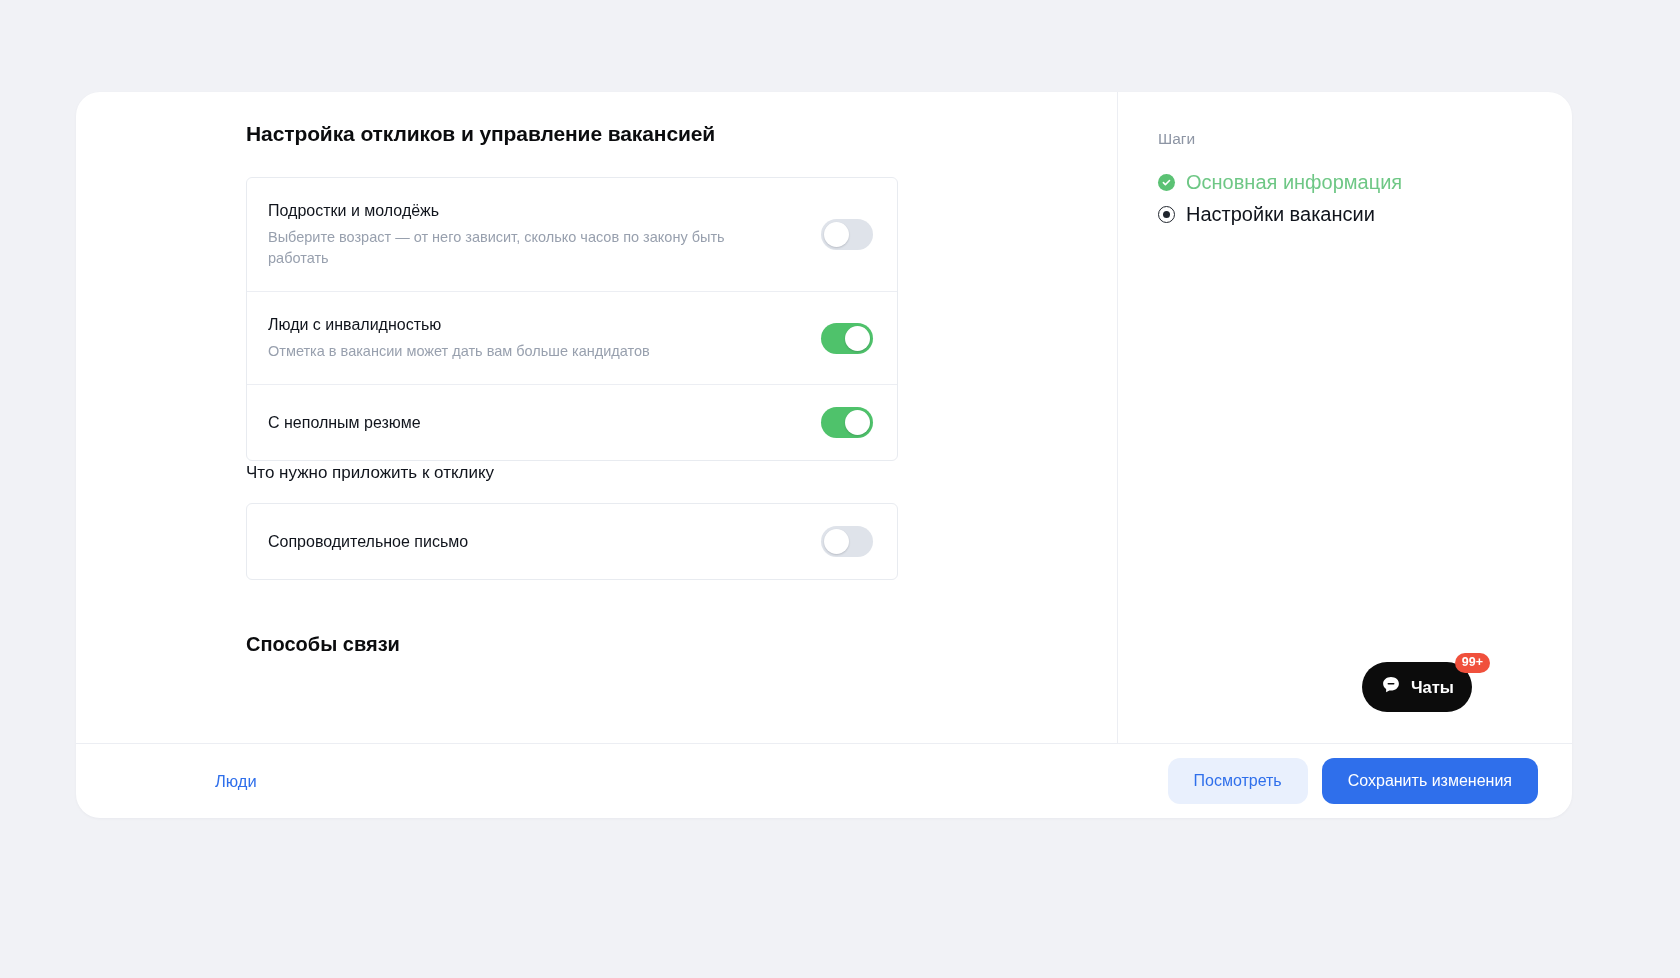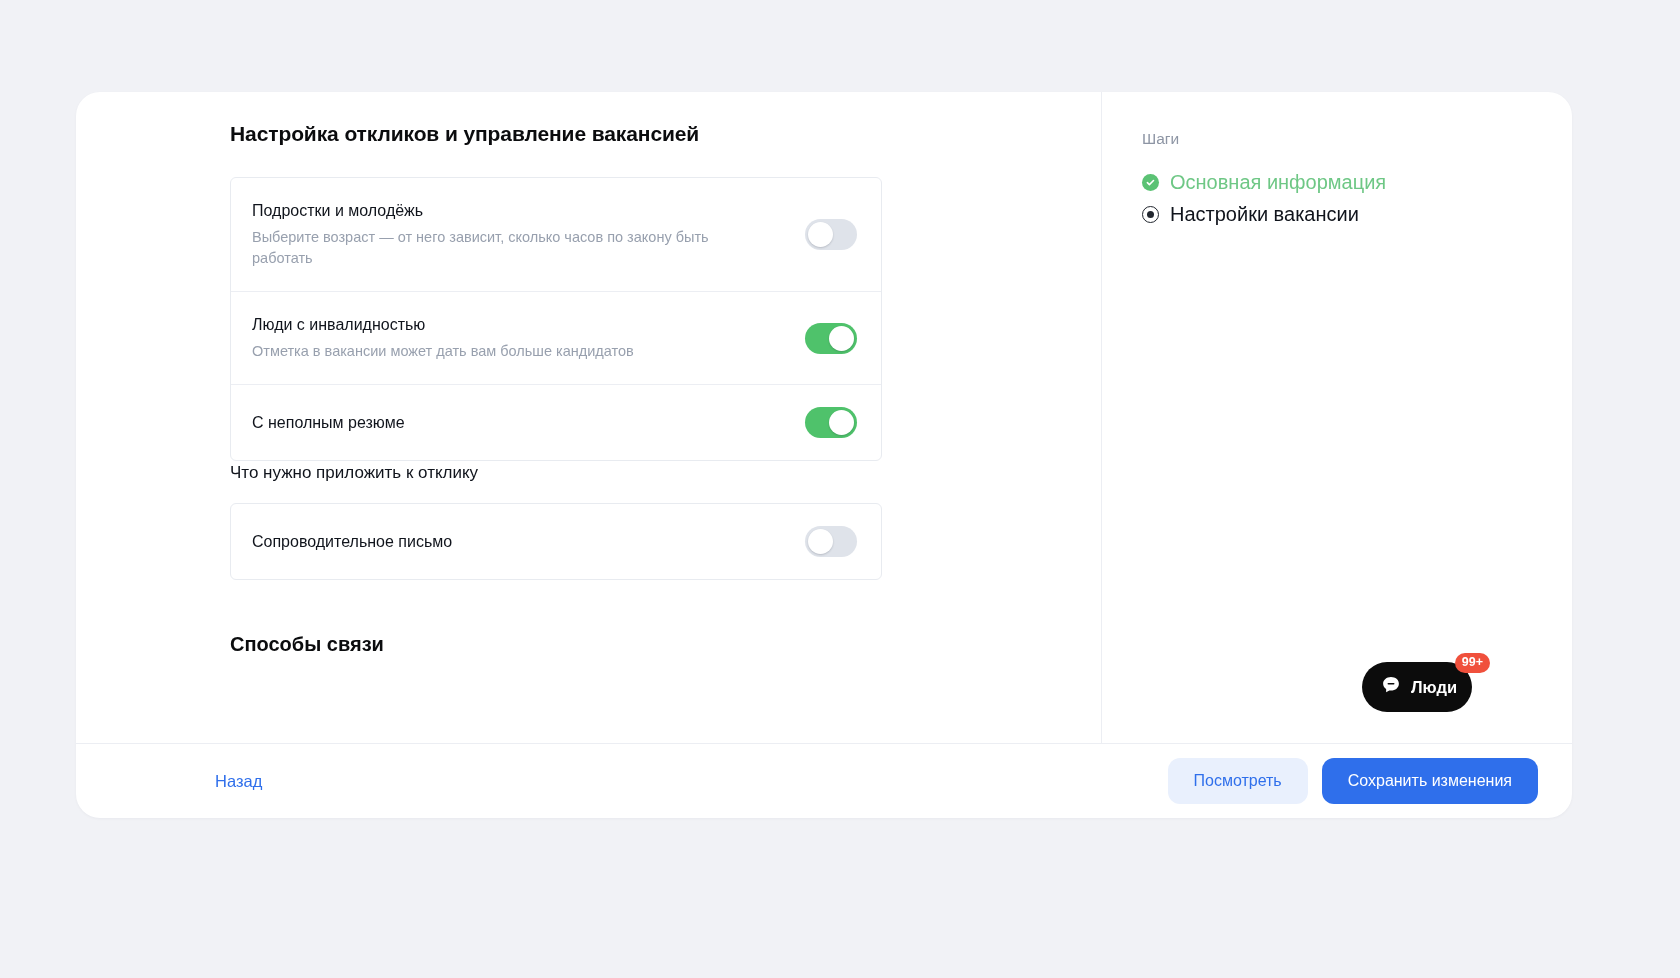--- a/index.html
+++ b/index.html
@@ -30,25 +30,26 @@
     width: 1496px;
     height: 726px;
     background: #ffffff;
     border-radius: 24px;
     box-shadow: 0 1px 3px rgba(16, 24, 40, 0.04);
     overflow: hidden;
   }
 
   .card-body {
     position: absolute;
-    left: 17px;
+    left: 0;
     top: 0;
     right: 0;
     height: 651px;
     display: flex;
+    padding-left: 33px;
   }
 
   .content-col {
     position: relative;
     width: 1009px;
     height: 651px;
     border-right: 1px solid #eceef3;
     padding: 28px 0 0 137px;
     overflow: hidden;
   }
@@ -372,35 +373,35 @@
           </span>
           <span class="step-label">Настройки вакансии</span>
         </div>
 
       </div>
 
     </div>
 
     <div class="card-footer">
 
-      <button class="btn btn-link">Назад</button>
+      <button class="btn btn-link">Люди</button>
 
       <div class="footer-right">
         <button class="btn btn-secondary">Посмотреть</button>
         <button class="btn btn-primary">Сохранить изменения</button>
       </div>
 
     </div>
 
   </div>
 
   <div class="chat-widget">
     <span>
       <svg width="22" height="22" viewBox="0 0 24 24" fill="none">
         <path d="M12 3.4c-4.8 0-8.6 3.2-8.6 7.2 0 2.3 1.3 4.4 3.3 5.7v3.6l3.4-2a10 10 0 0 0 1.9.2c4.8 0 8.6-3.3 8.6-7.5S16.8 3.4 12 3.4Z" fill="#ffffff"></path>
         <rect x="8.2" y="9.7" width="7.6" height="1.7" rx="0.85" fill="#0c0c0c"></rect>
       </svg>
     </span>
-    <span class="chat-label">Люди</span>
+    <span class="chat-label">Чаты</span>
     <span class="chat-badge">99+</span>
   </div>
 
 </div>
 
 </body></html>

